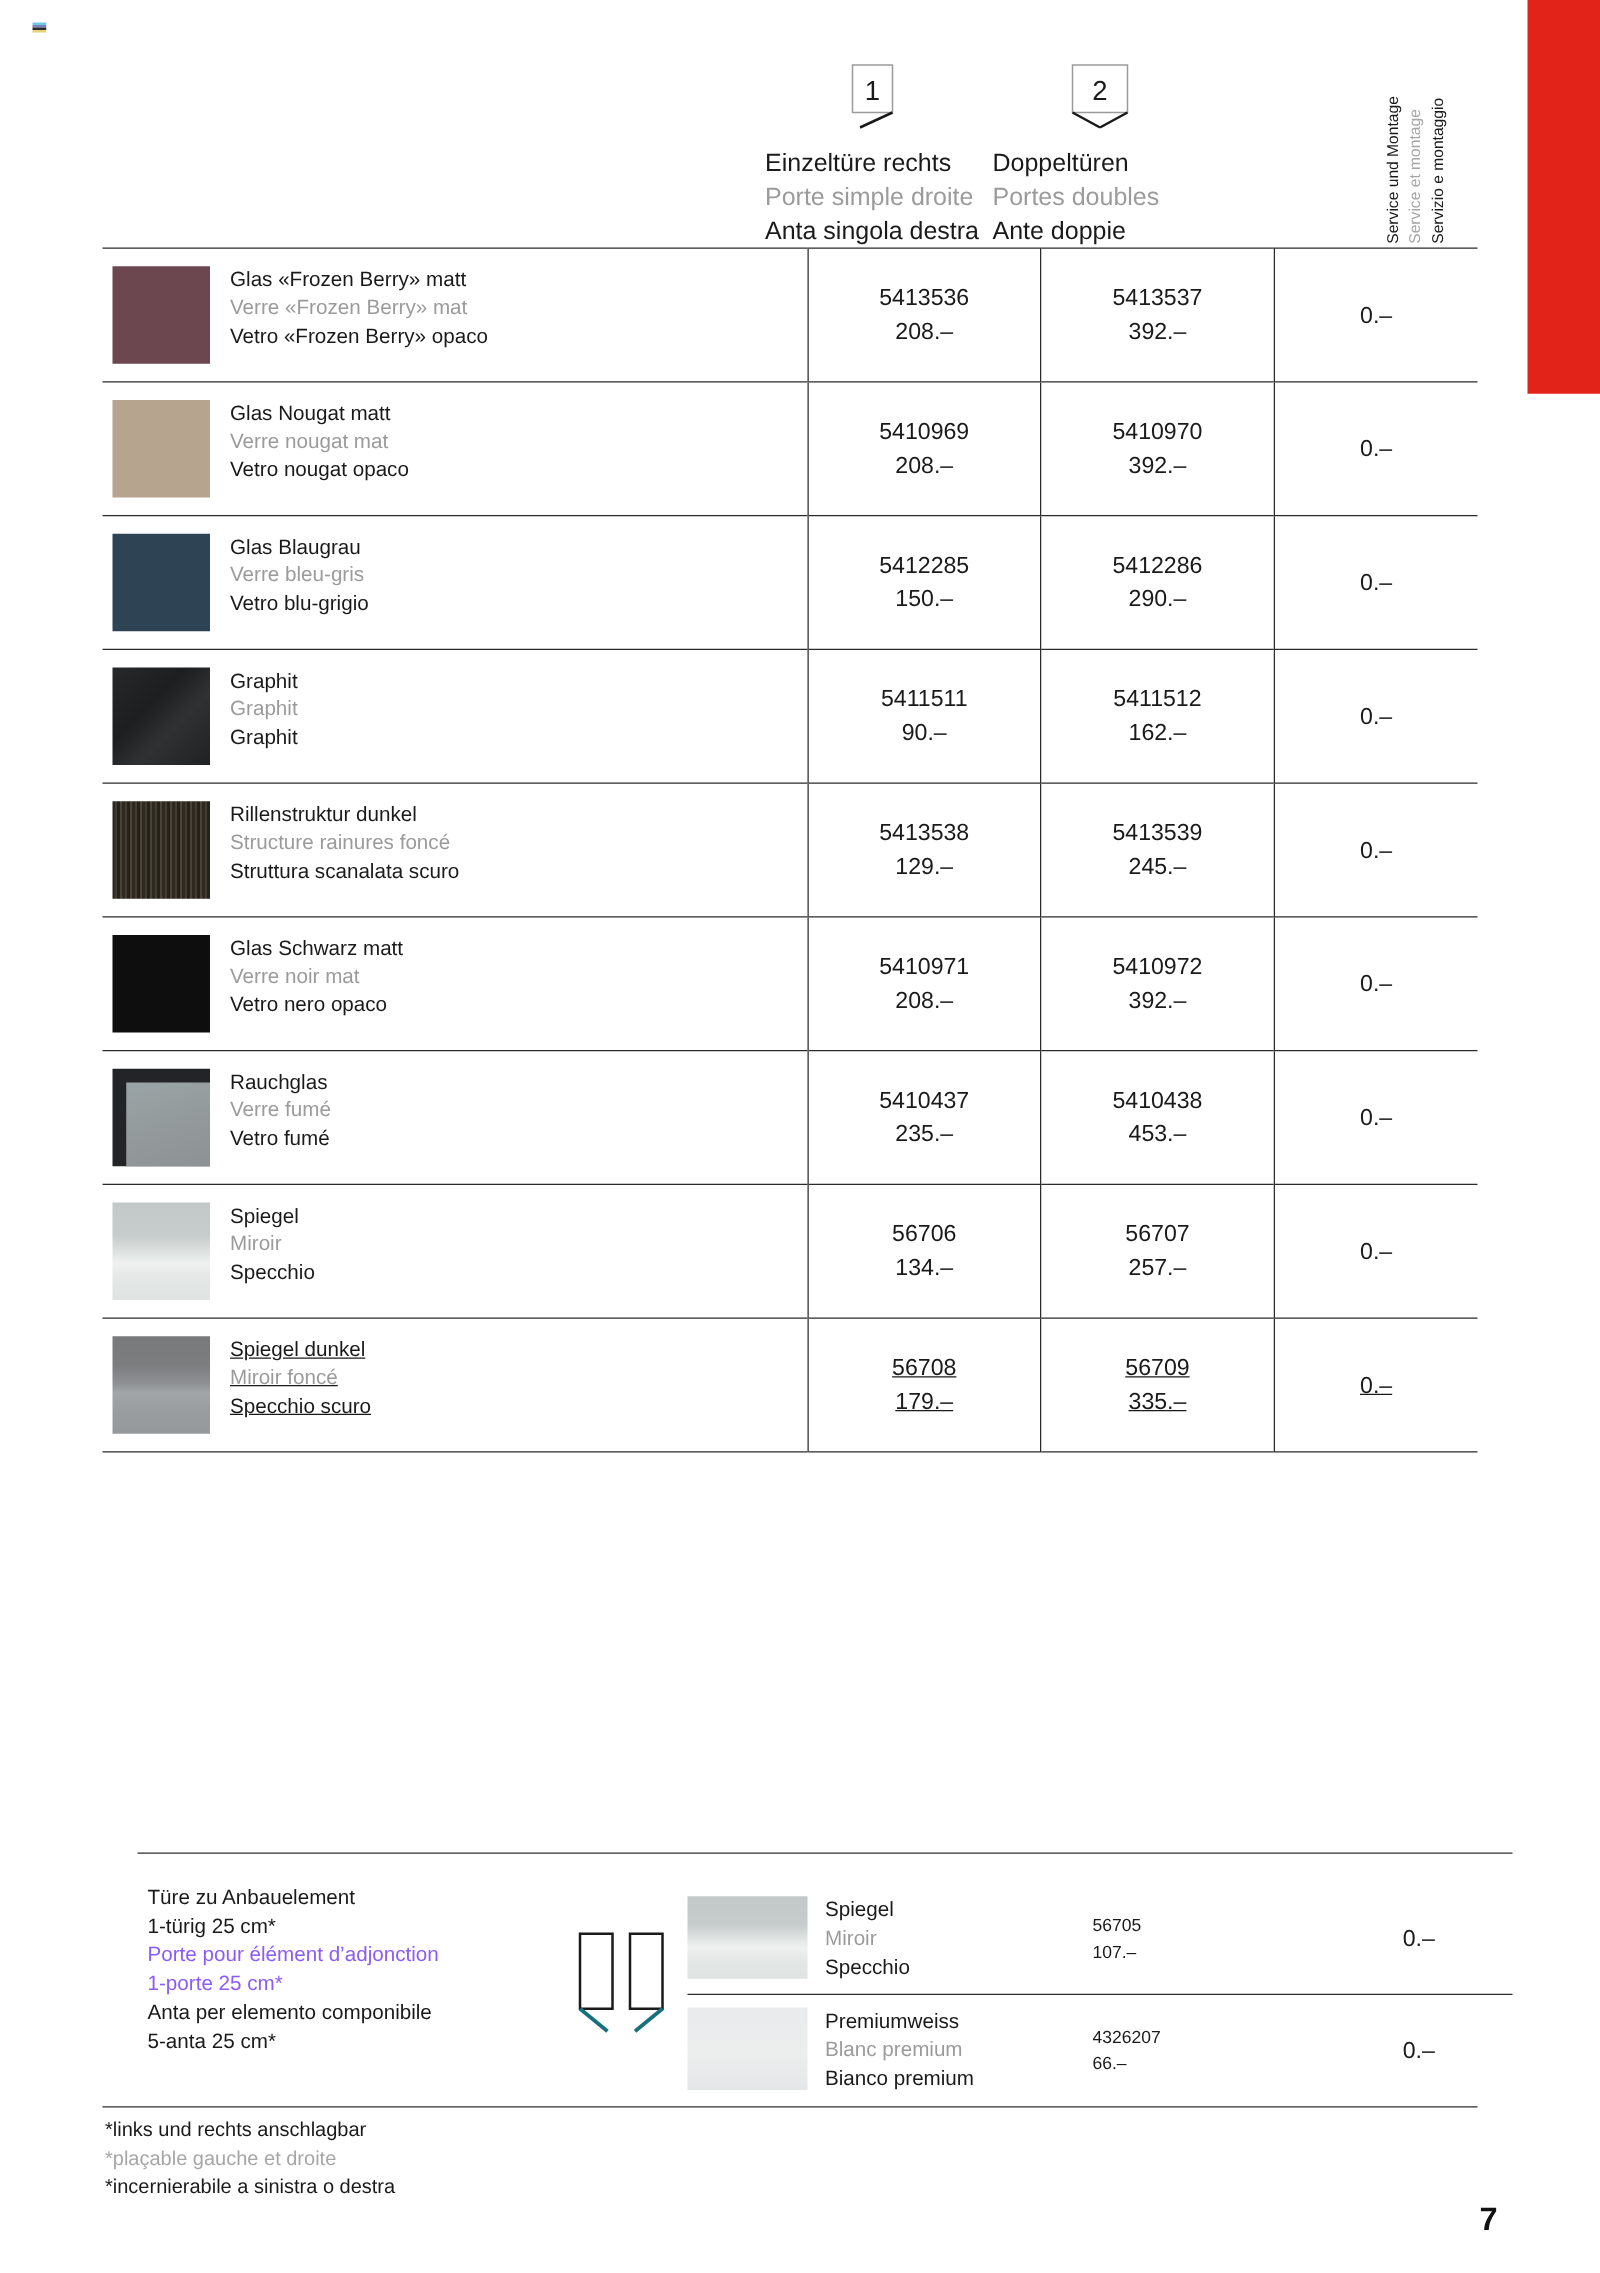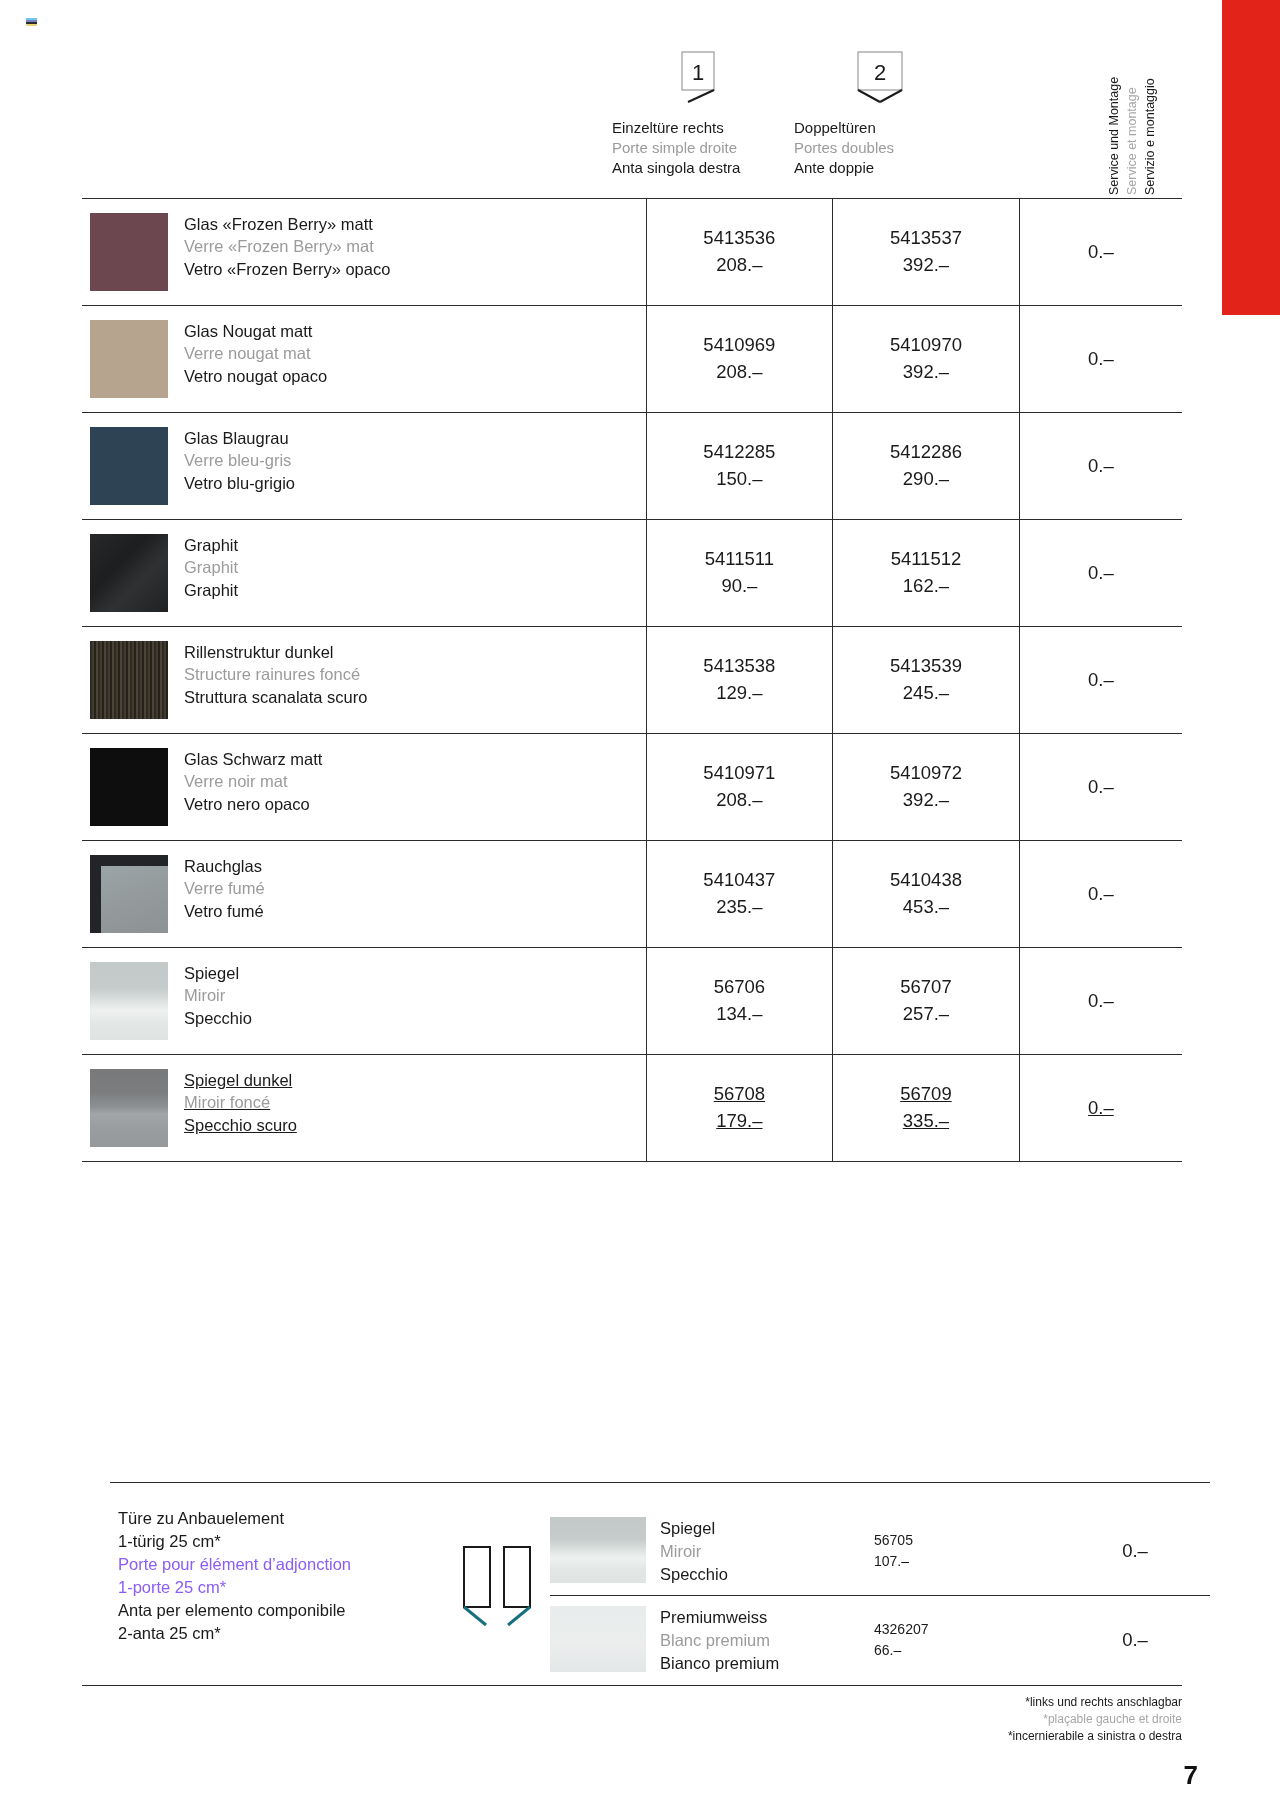--- a/index.html
+++ b/index.html
@@ -25,21 +25,21 @@
   
   .header { position: absolute; left: 82px; top: 50px; width: 1100px; height: 150px; }
 
   .hdr-col { position: absolute; top: 0; }
   .hdr-col.c1 { left: 530px; width: 172px; }
   .hdr-col.c2 { left: 712px; width: 172px; }
 
   .doorglyph { height: 62px; position: relative; }
   .doorglyph svg { display:block; margin: 0 auto; }
 
-  .hdr-lines { margin-top: 6px; font-size: 15px; line-height: 1.34; text-align: left; }
+  .hdr-lines { margin-top: 6px; font-size: 20px; line-height: 1.34; text-align: left; }
   .hdr-lines .de { color: #1a1a1a; }
   .hdr-lines .fr { color: #9b9b9b; }
   .hdr-lines .it { color: #1a1a1a; }
 
   .vert-head {
     position: absolute; left: 1035px; top: 0px;
     height: 145px; width: 70px;
   }
   .vert-head .vtxt {
     position: absolute; bottom: 0; left: 0;
@@ -126,21 +126,21 @@
   td.s-price { width: 200px; text-align: left; padding-left: 14px; }
   td.s-serv { width: 150px; text-align: center; }
   .sub .prod { gap: 14px; }
   .sub .swatch { width: 96px; height: 66px; flex: 0 0 96px; }
   .sub .names { font-size: 16.5px; line-height: 1.38; }
   .sub .price { font-size: 14px; line-height: 1.5; }
 
   
   .foot { position: absolute; left: 82px; top: 1685px; width: 1100px; }
   .foot .rule { border-top: 1.6px solid #2b2b2b; width: 1100px; margin-bottom: 8px; }
-  .foot .fn { font-size: 12px; line-height: 1.42; padding-left: 2px; text-align: right; }
+  .foot .fn { font-size: 16px; line-height: 1.42; padding-left: 2px; }
   .foot .fn .de { color: #1a1a1a; }
   .foot .fn .fr { color: #a6a6a6; }
   .foot .fn .it { color: #1a1a1a; }
 
   .pageno {
     position: absolute; right: 82px; top: 1760px;
     font-size: 26px; font-weight: bold; color: #111;
   }
 </style>
 </head>
@@ -432,21 +432,21 @@
   <div class="bottom">
     <div class="bottom-top-rule"></div>
     <div class="bot-inner">
       <div class="bot-left">
         <div class="txt">
           <div class="de">Türe zu Anbauelement</div>
           <div class="de">1-türig 25 cm*</div>
           <div class="fr">Porte pour élément d’adjonction</div>
           <div class="fr">1-porte 25 cm*</div>
           <div class="it">Anta per elemento componibile</div>
-          <div class="it">2-anta 25 cm*</div>
+          <div class="it">5-anta 25 cm*</div>
         </div>
       </div>
 
       <div class="bot-glyph">
         <svg width="92" height="90" viewBox="0 0 92 90">
           <rect x="6" y="4" width="26" height="60" fill="#fff" stroke="#1a1a1a" stroke-width="2"></rect>
           <rect x="46" y="4" width="26" height="60" fill="#fff" stroke="#1a1a1a" stroke-width="2"></rect>
           <line x1="6" y1="64" x2="28" y2="82" stroke="#17707e" stroke-width="3"></line>
           <line x1="72" y1="64" x2="50" y2="82" stroke="#17707e" stroke-width="3"></line>
         </svg>

